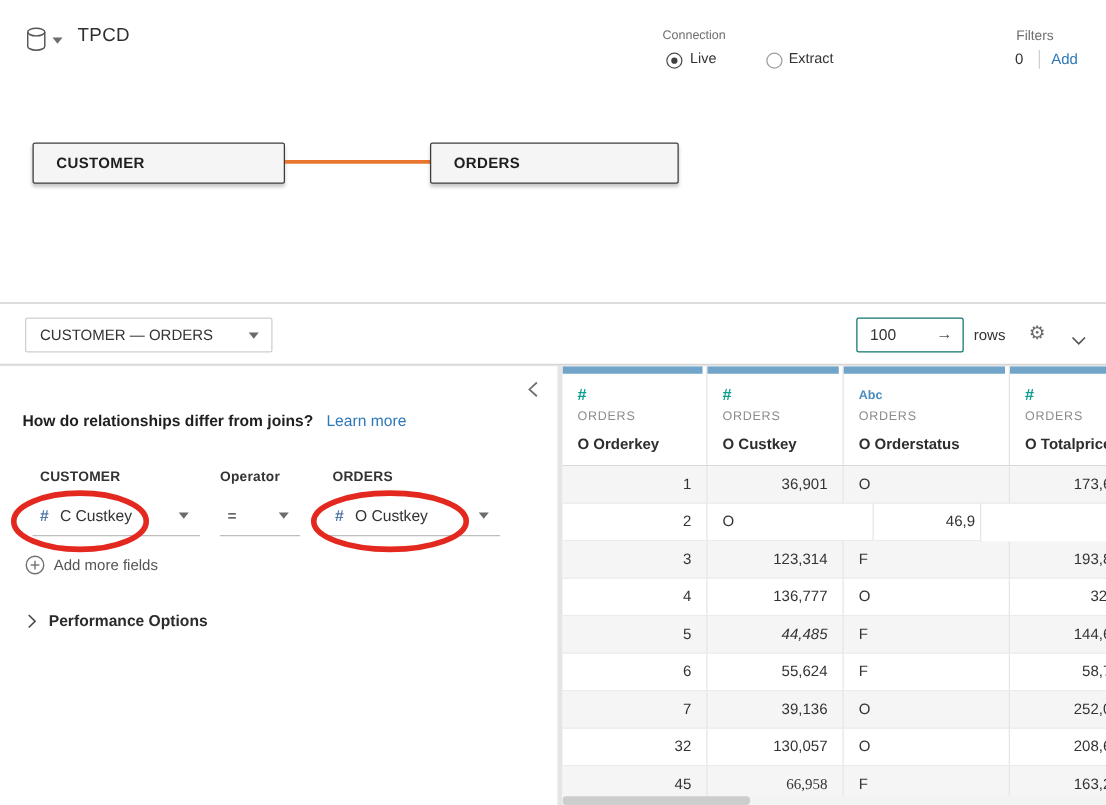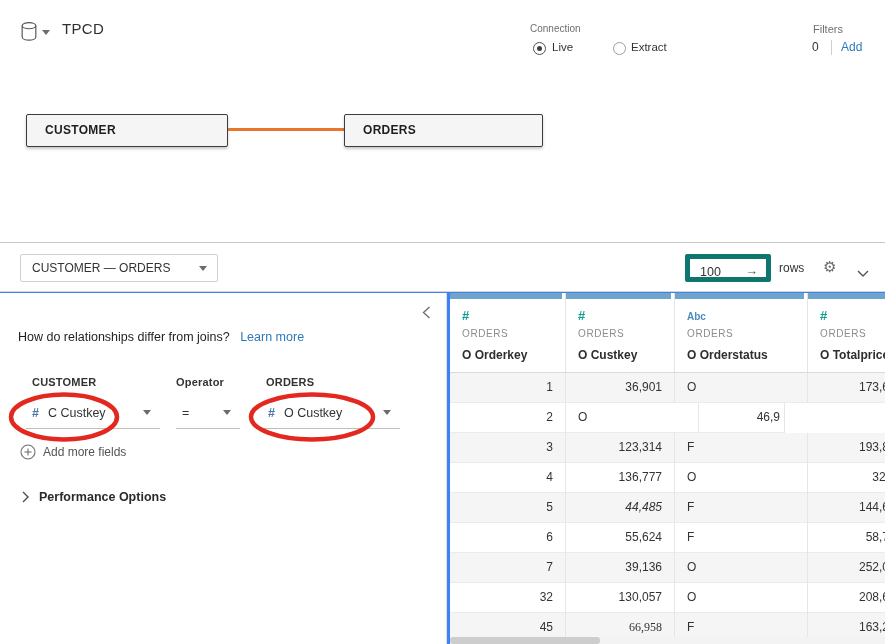--- a/index.html
+++ b/index.html
@@ -33,42 +33,42 @@
   
   .canvas { position:absolute; left:0; top:62px; width:885px; height:180px; background:#fff; }
   .table-box { position:absolute; top:52px; height:33px; background:#f5f5f5; border:1.6px solid #3c3c3c;
                border-radius:2px; box-shadow:0 2px 3px rgba(0,0,0,.22); font-size:12px; font-weight:600;
                color:#1e1e1e; letter-spacing:.3px; line-height:30px; padding-left:18px; }
   .box-customer { left:26px; width:202px; }
   .box-orders { left:344px; width:199px; }
   .noodle { position:absolute; left:228px; top:66px; width:116px; height:3px; background:#E8762D; }
 
   
-  .bottom-panel { position:absolute; left:0; top:242px; width:885px; height:402px; border-top:1px solid #c9c9c9; background:#3b82f6; }
+  .bottom-panel { position:absolute; left:0; top:242px; width:885px; height:402px; border-top:1px solid #c9c9c9; background:#e5e5e5; }
   .panel-toolbar { position:relative; height:49px; border-bottom:1px solid #d6d6d6; background:#fff; }
   .rel-dropdown { position:absolute; left:20px; top:11px; width:198px; height:28px; border:1px solid #d0d0d0;
                   border-radius:2px; background:#fff; display:flex; align-items:center; cursor:pointer; }
   .rel-dropdown .lbl { padding-left:11px; font-size:12px; color:#333; }
   .caret-tri { width:0; height:0; border-left:4.5px solid transparent; border-right:4.5px solid transparent; border-top:5.5px solid #6b6b6b; }
   .rel-dropdown .caret-tri { position:absolute; right:10px; }
-  .rows-box { position:absolute; left:685px; top:11px; width:86px; height:28px; border:5px solid #0f766e; border-radius:2px; background:#fff; }
+  .rows-box { position:absolute; left:685px; top:11px; width:86px; height:28px; border:1px solid #0f766e; border-radius:2px; background:#fff; }
   .rows-box input { position:absolute; left:0; top:0; width:60px; height:26px; border:none; outline:none;
                     font-family:"Liberation Sans",sans-serif; font-size:12.5px; color:#333; padding-left:10px; background:transparent; }
   .rows-go { position:absolute; right:8px; top:4px; font-size:13px; color:#555; cursor:pointer; }
   .rows-label { position:absolute; left:779px; top:18px; font-size:12px; color:#333; }
   .gear { position:absolute; left:823px; top:15px; font-size:15px; color:#6a6a6a; cursor:pointer; line-height:18px; }
   .tb-chevron { position:absolute; left:857px; top:21px; cursor:pointer; }
 
   .panel-body { position:absolute; left:0; top:50px; right:0; bottom:0; }
 
   
   .left-pane { position:absolute; left:0; top:0; width:447px; bottom:0; background:#fff; border-right:1px solid #e0e0e0; }
   .collapse-btn { position:absolute; left:422px; top:12px; cursor:pointer; }
   .question-row { position:absolute; left:18px; top:37px; font-size:12.5px; white-space:nowrap; }
-  .question-row .q { font-weight:400; color:#1f1f1f; }
+  .question-row .q { font-weight:700; color:#1f1f1f; }
   .question-row .link { color:#2E79B9; margin-left:7px; cursor:pointer; }
   .fld-label { position:absolute; top:83px; font-size:11px; font-weight:600; color:#333; letter-spacing:.2px; }
   .fl-left { left:32px; } .fl-op { left:176px; } .fl-right { left:266px; }
   .dd { position:absolute; top:104px; height:32px; border-bottom:1px solid #bdbdbd; display:flex; align-items:center; cursor:pointer; }
   .dd1 { left:26px; width:134px; }
   .dd2 { left:176px; width:64px; }
   .dd3 { left:262px; width:138px; }
   .dd .hash { color:#4E79A7; font-size:12.5px; font-weight:600; margin-left:6px; }
   .dd .val { font-size:12.5px; color:#333; margin-left:9px; white-space:nowrap; }
   .dd2 .val { margin-left:6px; }

